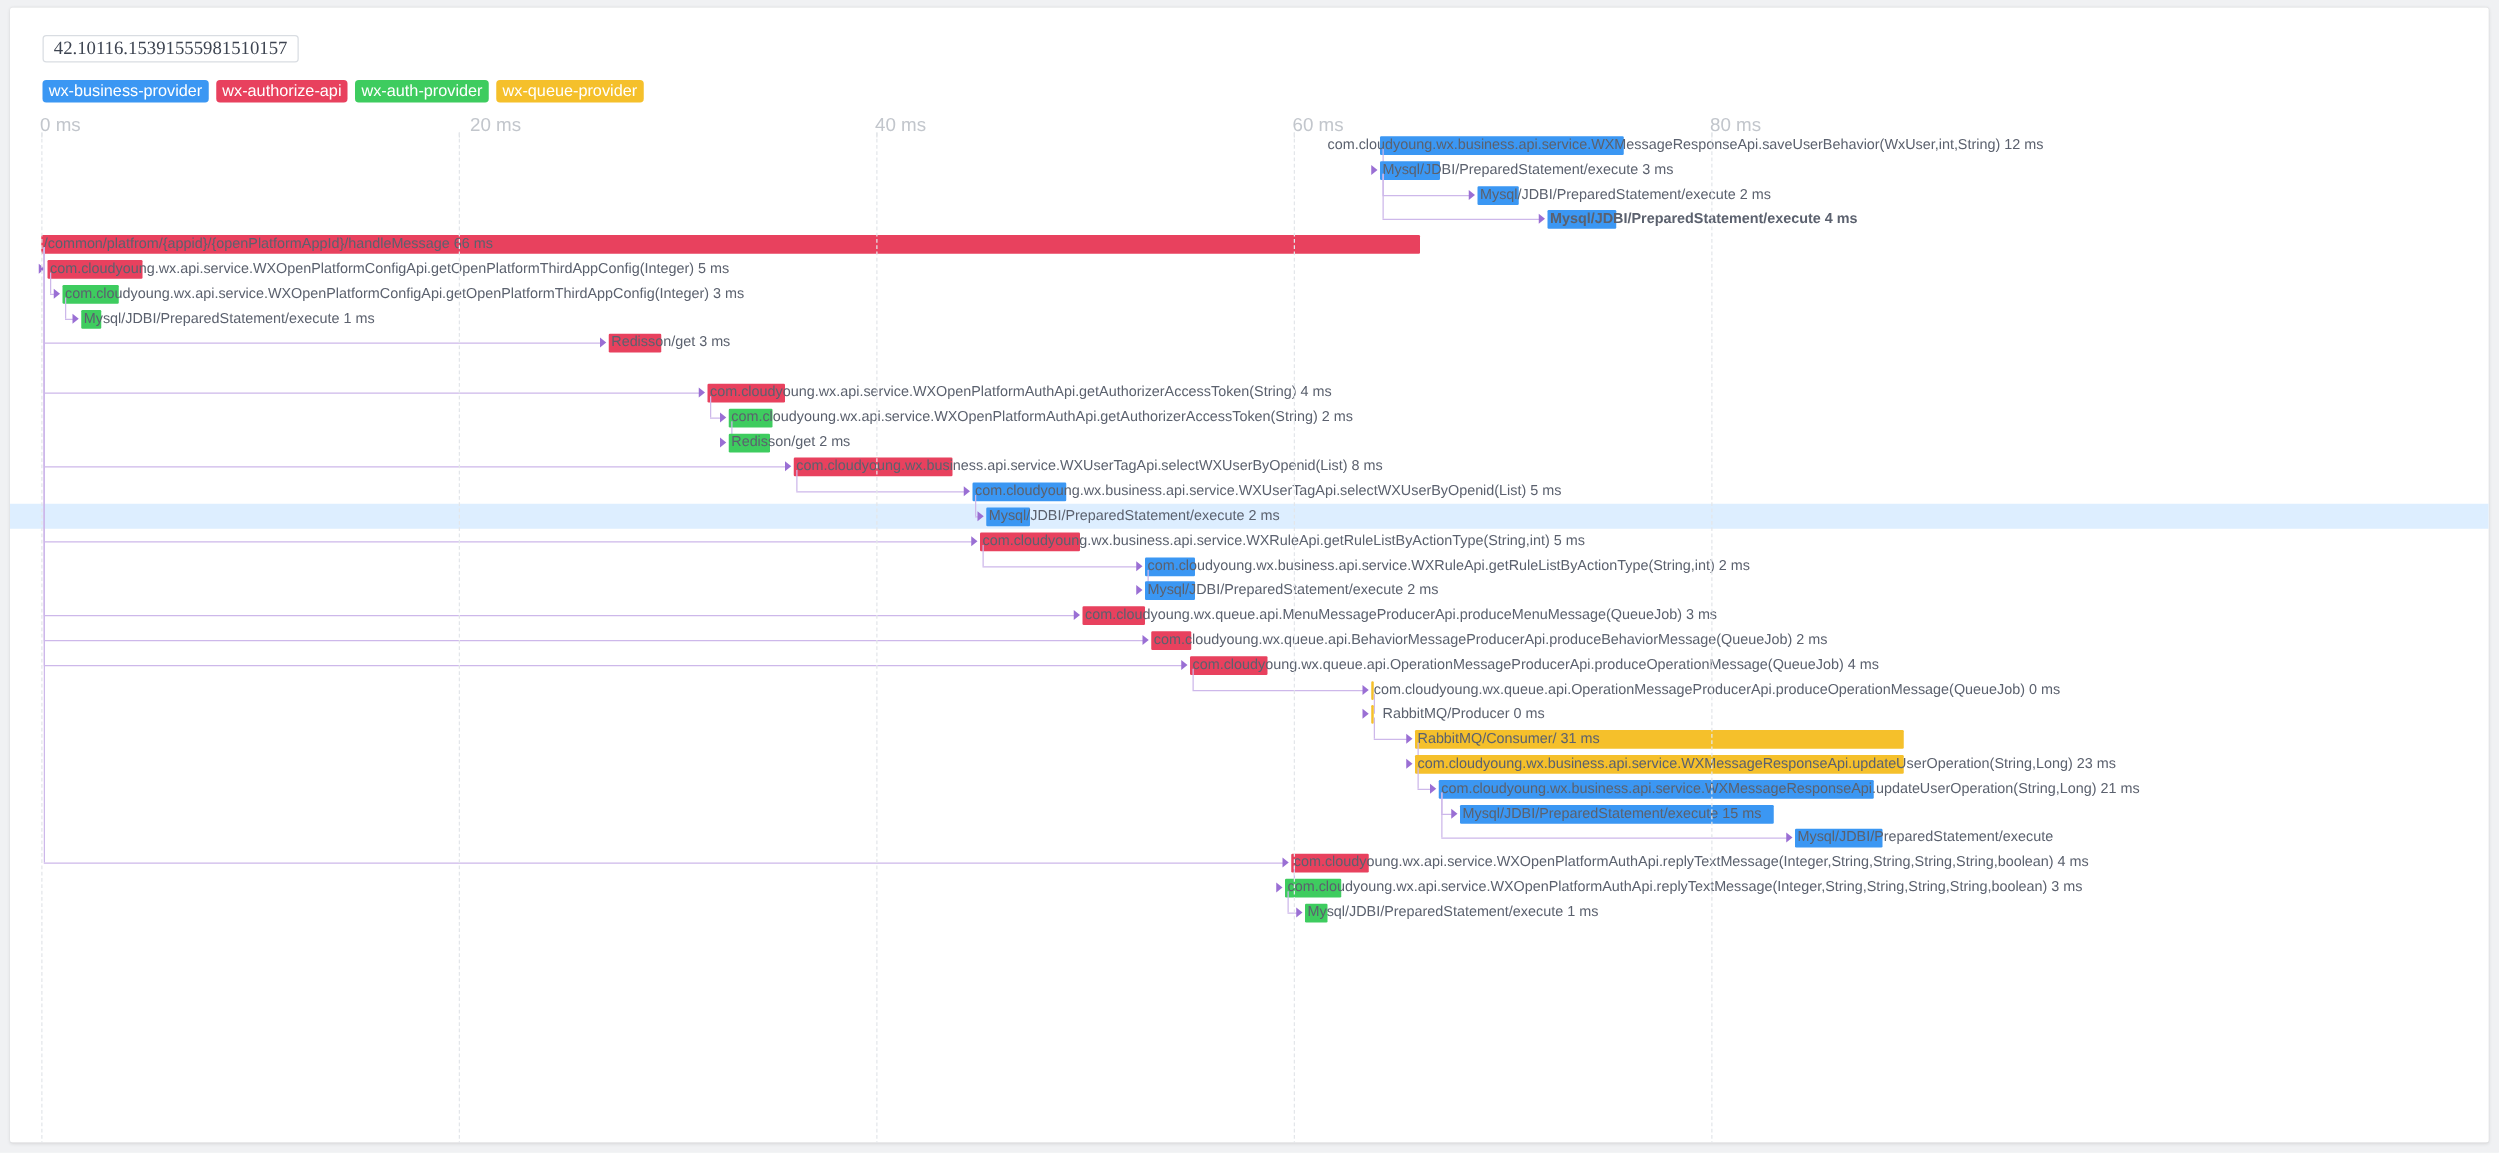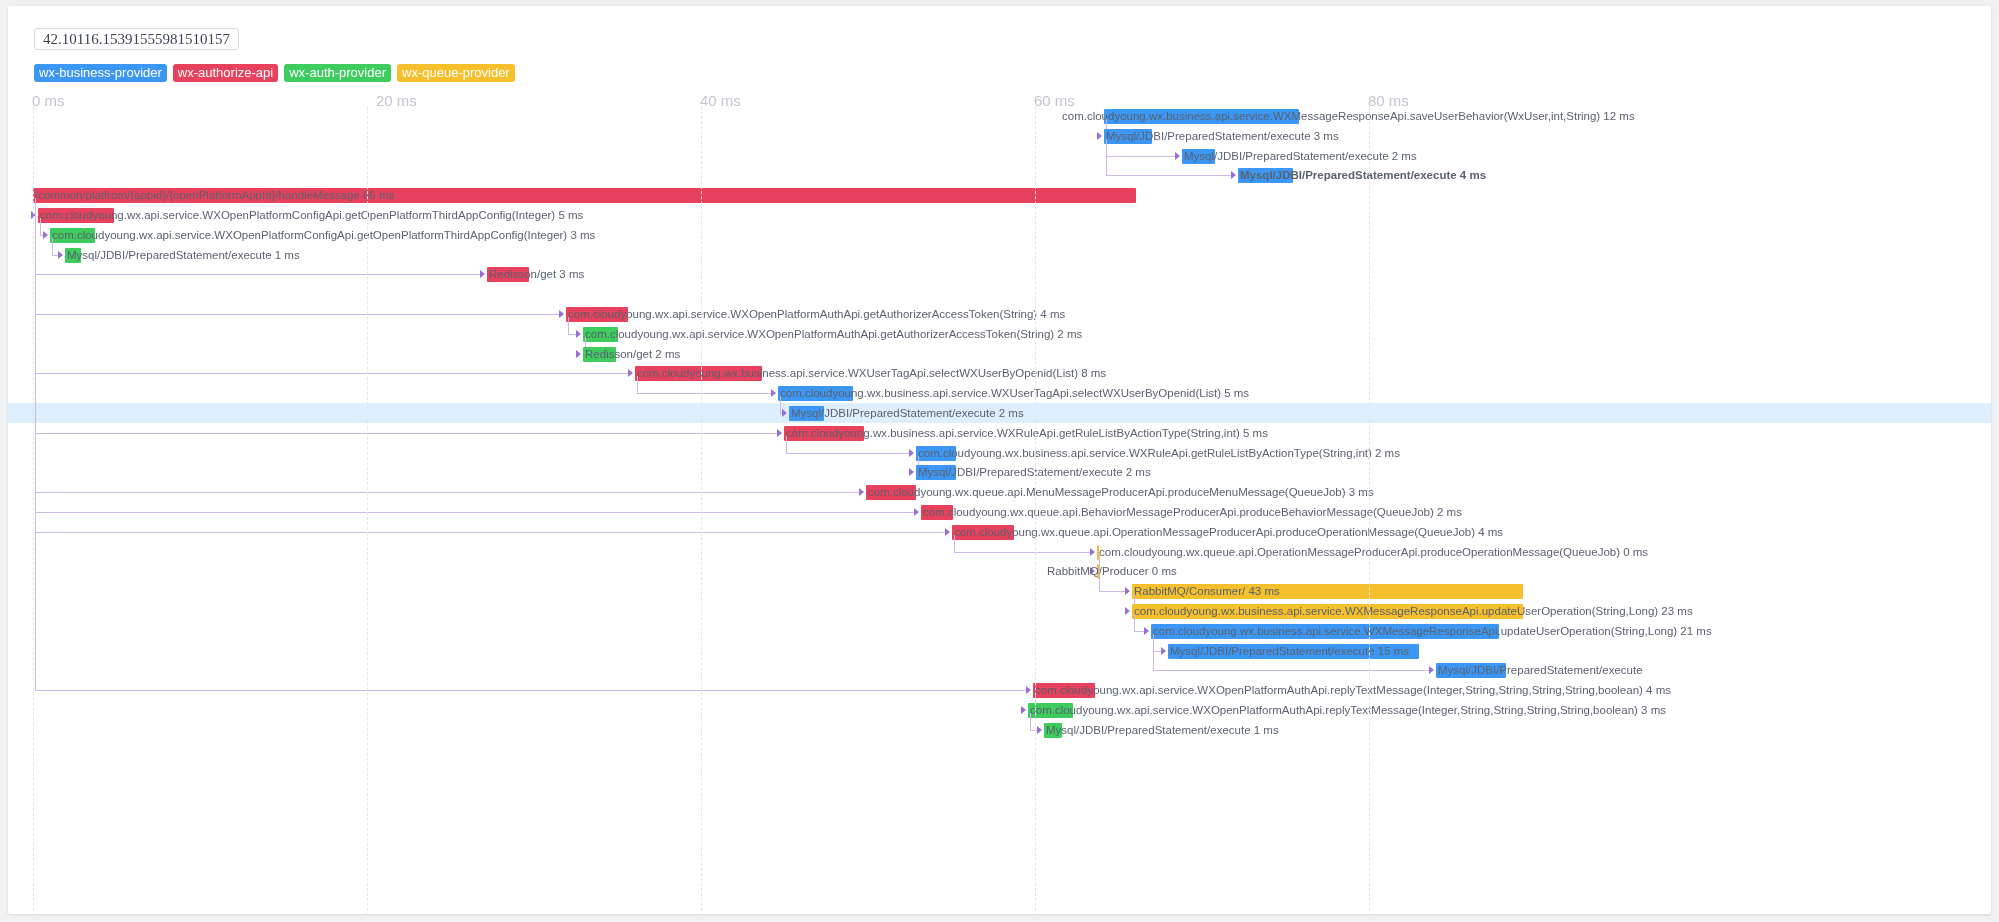--- a/index.html
+++ b/index.html
@@ -319,28 +319,28 @@
           <div class="conn-h" style="left: 946px; top: 10px; width: 137px;"></div>
           <div class="arrow" style="left: 1082px; top: 6px;"></div>
           <div class="bar" style="left: 1089px; width: 2px; background: rgb(245, 192, 43);"></div>
           <div class="bar-label" style="left: 1091px;">com.cloudyoung.wx.queue.api.OperationMessageProducerApi.produceOperationMessage(QueueJob) 0 ms</div>
         </div>
         <div class="row" style="top: 455.4px;">
           <div class="conn-v" style="left: 1091px; top: -6.8px; height: 16.8px;"></div>
           <div class="conn-h" style="left: 1091px; top: 10px; width: 0px;"></div>
           <div class="arrow" style="left: 1082px; top: 6px;"></div>
           <div class="bar" style="left: 1089px; width: 2px; background: rgb(245, 192, 43);"></div>
-          <div class="bar-label" style="left: 1039px;">RabbitMQ/Producer 0 ms</div>
+          <div class="bar-label" style="left: 1098px;">RabbitMQ/Producer 0 ms</div>
         </div>
         <div class="row" style="top: 475.2px;">
           <div class="conn-v" style="left: 1091px; top: -6.8px; height: 16.8px;"></div>
           <div class="conn-h" style="left: 1091px; top: 10px; width: 27px;"></div>
           <div class="arrow" style="left: 1117px; top: 6px;"></div>
           <div class="bar" style="left: 1124px; width: 391px; background: rgb(245, 192, 43);"></div>
-          <div class="bar-label" style="left: 1126px;">RabbitMQ/Consumer/ 43 ms</div>
+          <div class="bar-label" style="left: 1126px;">RabbitMQ/Consumer/ 31 ms</div>
         </div>
         <div class="row" style="top: 495px;">
           <div class="conn-v" style="left: 1126px; top: -6.8px; height: 16.8px;"></div>
           <div class="conn-h" style="left: 1126px; top: 10px; width: 0px;"></div>
           <div class="arrow" style="left: 1117px; top: 6px;"></div>
           <div class="bar" style="left: 1124px; width: 391px; background: rgb(245, 192, 43);"></div>
           <div class="bar-label" style="left: 1126px;">com.cloudyoung.wx.business.api.service.WXMessageResponseApi.updateUserOperation(String,Long) 23 ms</div>
         </div>
         <div class="row" style="top: 514.8px;">
           <div class="conn-v" style="left: 1126px; top: -6.8px; height: 16.8px;"></div>

